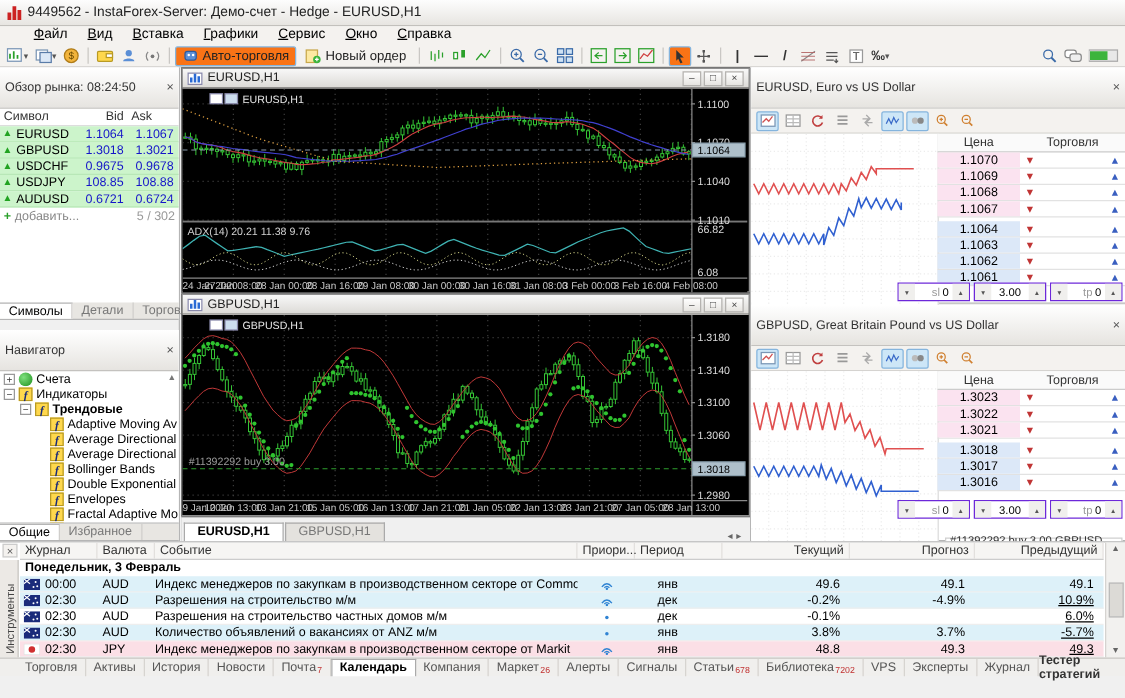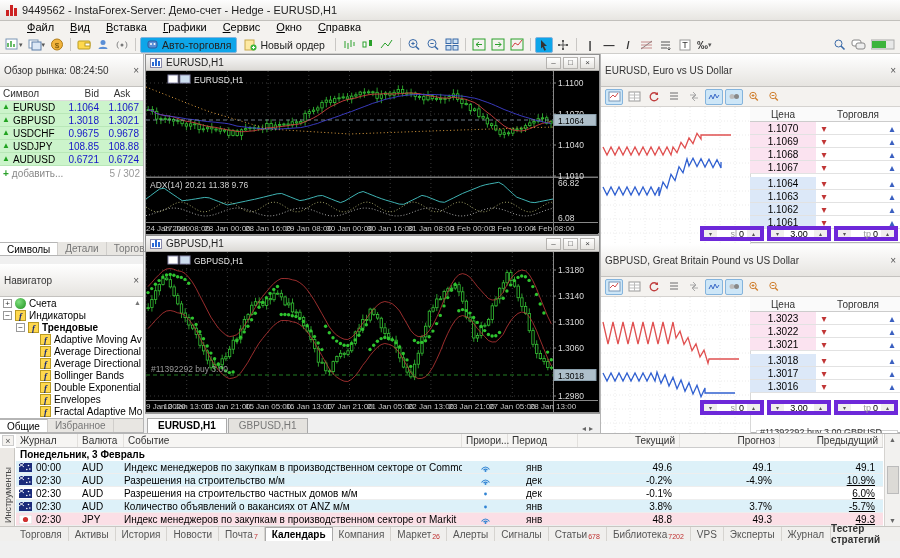--- a/index.html
+++ b/index.html
@@ -9,21 +9,21 @@
 
 .titlebar{height:21px;display:flex;align-items:center;gap:5px;padding:0 6px;background:linear-gradient(#fdfdfd,#e7e5e1);border-bottom:1px solid #c2c0bc}
 .wtitle{font-size:11px;color:#222}
 .mtlogo{display:flex;align-items:flex-end;gap:1px;height:12px}
 .mtlogo i{display:block;width:3px;background:#c22}
 .menubar{height:15px;display:flex;align-items:flex-start;padding-left:19px;background:#f4f2ef}
 .menu-item{display:inline-block;padding:0 8px;font-size:11px}
 .menu-item::first-letter{text-decoration:underline}
 .toolbar{height:18px;display:flex;align-items:center;background:#f4f2ef;border-bottom:1px solid #cfcecb;padding:0 3px;gap:1px}
 .ti{height:16px;min-width:18px;display:flex;align-items:center;justify-content:center;border:1px solid transparent;border-radius:2px;font-size:10px;color:#444;padding:0 1px}
-.ti.on{background:#0ea5e9;border-color:#84b4dd}
+.ti.on{background:#f97316;border-color:#84b4dd}
 .ti.lbl{gap:3px;padding:0 5px;font-size:10.5px;color:#222}
 .tsep{width:1px;height:13px;background:#c9c7c4;margin:0 3px}
 .tspring{flex:1}
 .tchar{font-size:11px;color:#333;font-weight:bold}
 
 .workarea{position:absolute;top:54px;left:0;width:900px;height:379px}
 .leftcol{position:absolute;left:0;top:0;width:144px;height:379px;border-right:1px solid #b5b5b5;background:#f0f0f0}
 .phead{height:14px;display:flex;align-items:center;padding:16px 4px;background:linear-gradient(#fff,#e6e4e0);border-bottom:1px solid #c4c2bf;font-size:10px;color:#333}
 .phead .px{margin-left:auto;font-size:10px;color:#555;cursor:pointer}
 .panel{background:#fff;overflow:hidden}
@@ -74,21 +74,21 @@
 .dhdr div{text-align:center}
 .drow{display:grid;grid-template-columns:66px 16px 52px 16px;height:13px;border-bottom:1px solid #e2e2e2}
 .drow div,.drow button{font-size:10px;display:flex;align-items:center;justify-content:center;border:none;background:transparent}
 .drow .pr{justify-content:center}
 .drow.ask .pr{background:#fbe3f0}
 .drow.bid .pr{background:#dce8f8}
 .dn{color:#c03535;font-size:7px}
 .up{color:#3a5fc0;font-size:7px}
 .gap{height:3px}
 .dctrl{position:absolute;right:2px;display:flex;gap:3px;align-items:center;font-size:9px}
-.spin{display:flex;height:15px;border:4px solid #6d28d9;background:#fff}
+.spin{display:flex;height:15px;border:1px solid #6d28d9;background:#fff}
 .spin button{width:13px;border:none;background:#f0efed;font-size:6px;color:#555}
 .spin .v{min-width:30px;display:flex;align-items:center;justify-content:flex-end;gap:2px;padding:0 3px}
 .spin .lab{color:#999}
 .dbtns{position:absolute;right:2px;left:155px;display:flex;gap:2px}
 .dbtns button{flex:1;height:16px;border:1px solid #999;font-size:10px;font-weight:bold;border-radius:2px}
 .bsell{background:linear-gradient(#e2827e,#d45f5b);color:#fff;border-color:#a84744!important}
 .bbuy{background:linear-gradient(#7292dc,#4a6cc8);color:#fff;border-color:#3653a0!important}
 .bclose{background:linear-gradient(#f7f7f7,#e3e1dd);color:#666}
 .bclose.yellow{background:linear-gradient(#eeee9a,#dede6a);color:#333;border-color:#b0b040!important}
 .dpos{position:absolute;right:2px;left:155px;height:13px;display:flex;align-items:center;font-size:9px;color:#333;border:1px solid #d0d0d0;background:#fff;padding:0 3px}
@@ -335,21 +335,21 @@
 
     <div class="leftcol">
       <div class="panel mw">
         <div class="phead">
             <span>Обзор рынка: 08:24:50</span>
             <span class="px">×</span>
           </div>
         <div class="mwgrid hdr">
           <div>Символ</div>
             <div style="text-align:right">Bid</div>
-            <div style="text-align:center">Ask</div>
+            <div style="text-align:left">Ask</div>
         </div>
         <div class="mwgrid mwrow">
             <div class="mwsym">
               <span class="uparr">▲</span>
               <span>EURUSD</span>
             </div>
             <div class="num">1.1064</div>
             <div class="num">1.1067</div>
           </div>
         <div class="mwgrid mwrow">

